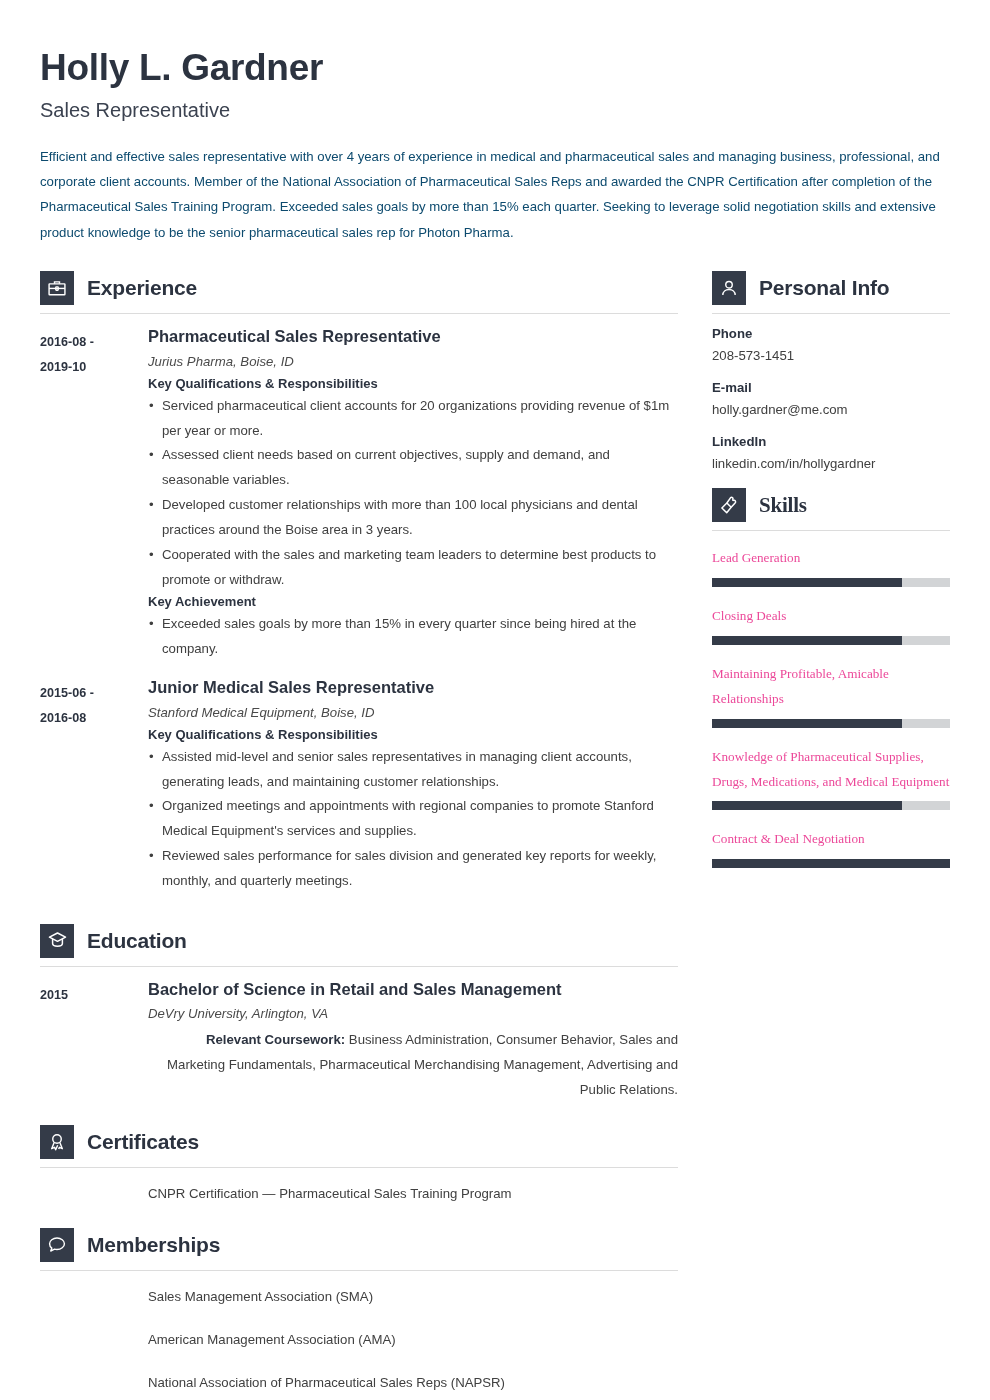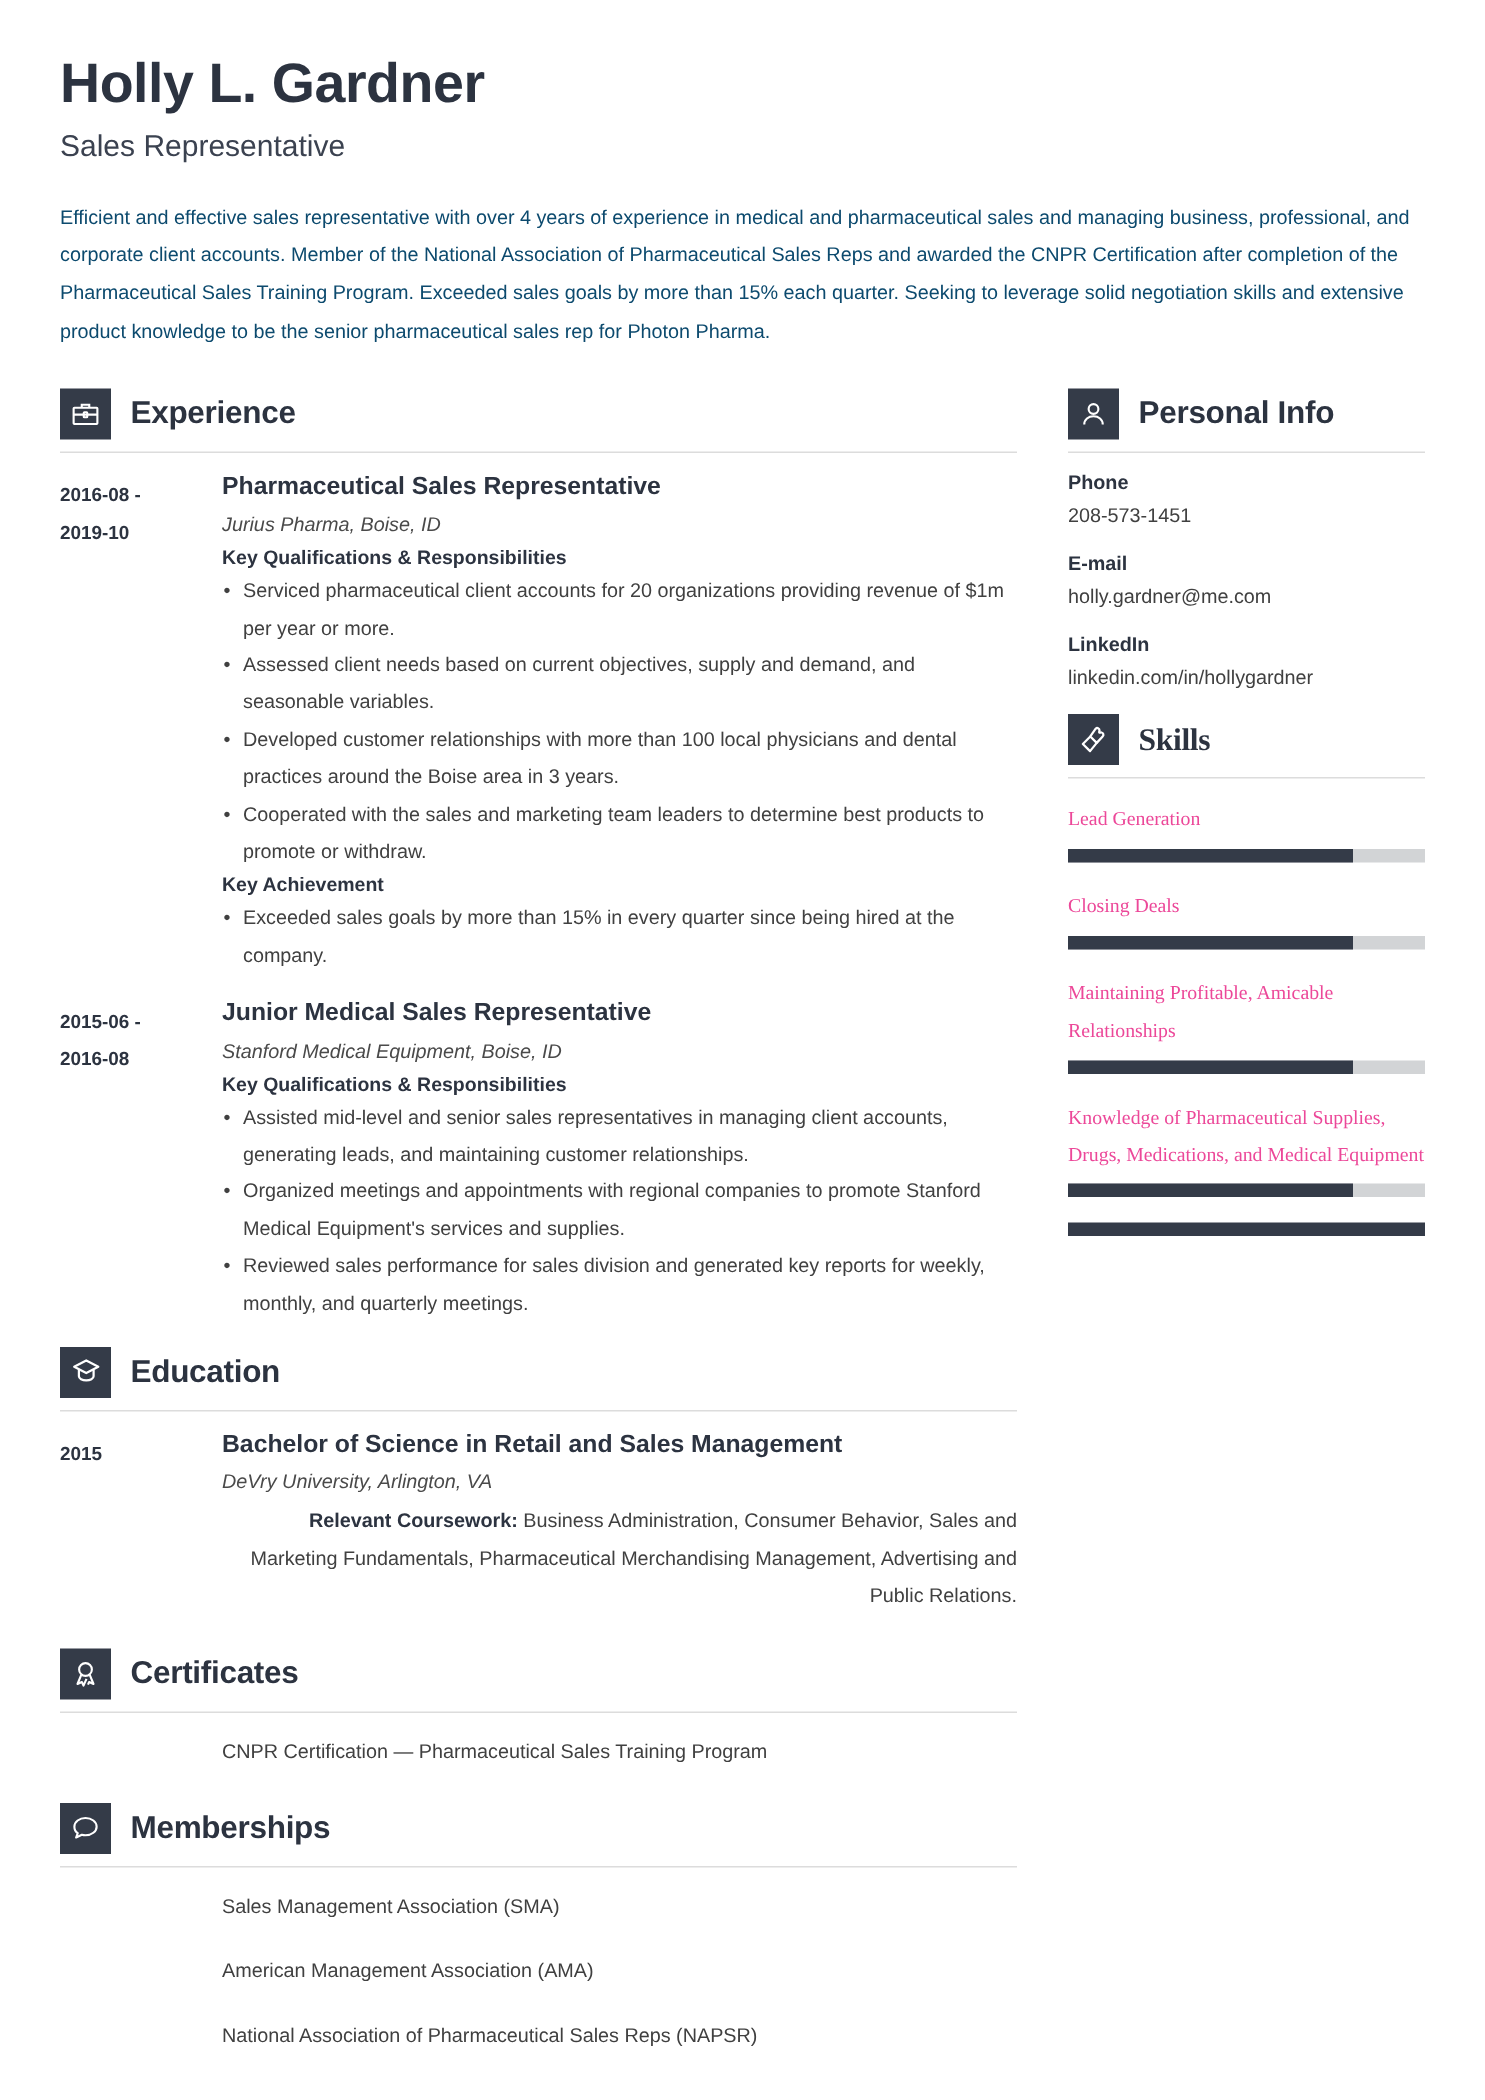--- a/index.html
+++ b/index.html
@@ -12,21 +12,21 @@
     background: #ffffff;
     font-family: "Liberation Sans", sans-serif;
     color: #3c3c3c;
     overflow: hidden;
   }
   .page {
     position: relative;
     width: 990px;
     height: 1400px;
     box-sizing: border-box;
-    padding: 0 40px;
+    padding: 12px 40px;
   }
 
   
   .hdr { padding-top: 36px; }
   .name {
     font-size: 37px;
     font-weight: bold;
     color: #2c3340;
     letter-spacing: -0.3px;
     line-height: 1.1;
@@ -261,21 +261,21 @@
                 <li>Assisted mid-level and senior sales representatives in managing client accounts, generating leads, and maintaining customer relationships.</li>
                 <li>Organized meetings and appointments with regional companies to promote Stanford Medical Equipment's services and supplies.</li>
                 <li>Reviewed sales performance for sales division and generated key reports for weekly, monthly, and quarterly meetings.</li>
               </ul>
             </div>
           </div>
 
         </div>
       </div>
 
-      <div class="sec" style="margin-top:14px;">
+      <div class="sec" style="margin-top:28px;">
         <div class="sec-head">
           <span class="sec-icon">
             <svg width="21" height="21" viewBox="0 0 24 24" fill="none" stroke="#ffffff" stroke-width="1.7" stroke-linejoin="round">
               <path d="M12 3.4 2.8 8.2 12 13l9.2-4.8z"></path>
               <path d="M6.4 10.4v5.1c0 1.7 2.5 3.1 5.6 3.1s5.6-1.4 5.6-3.1v-5.1"></path>
             </svg>
           </span>
           <span class="sec-title">Education</span>
         </div>
         <div class="sec-rule"></div>
@@ -399,20 +399,21 @@
           </div>
 
           <div class="skill">
             <div class="skill-name">Knowledge of Pharmaceutical Supplies, Drugs, Medications, and Medical Equipment</div>
             <div class="skill-bar">
               <div class="skill-fill" style="width: 80%;"></div>
             </div>
           </div>
 
           <div class="skill">
+            <div class="skill-name">Contract &amp; Deal Negotiation</div>
             <div class="skill-bar">
               <div class="skill-fill" style="width: 100%;"></div>
             </div>
           </div>
 
         </div>
       </div>
 
     </div>
   </div>

